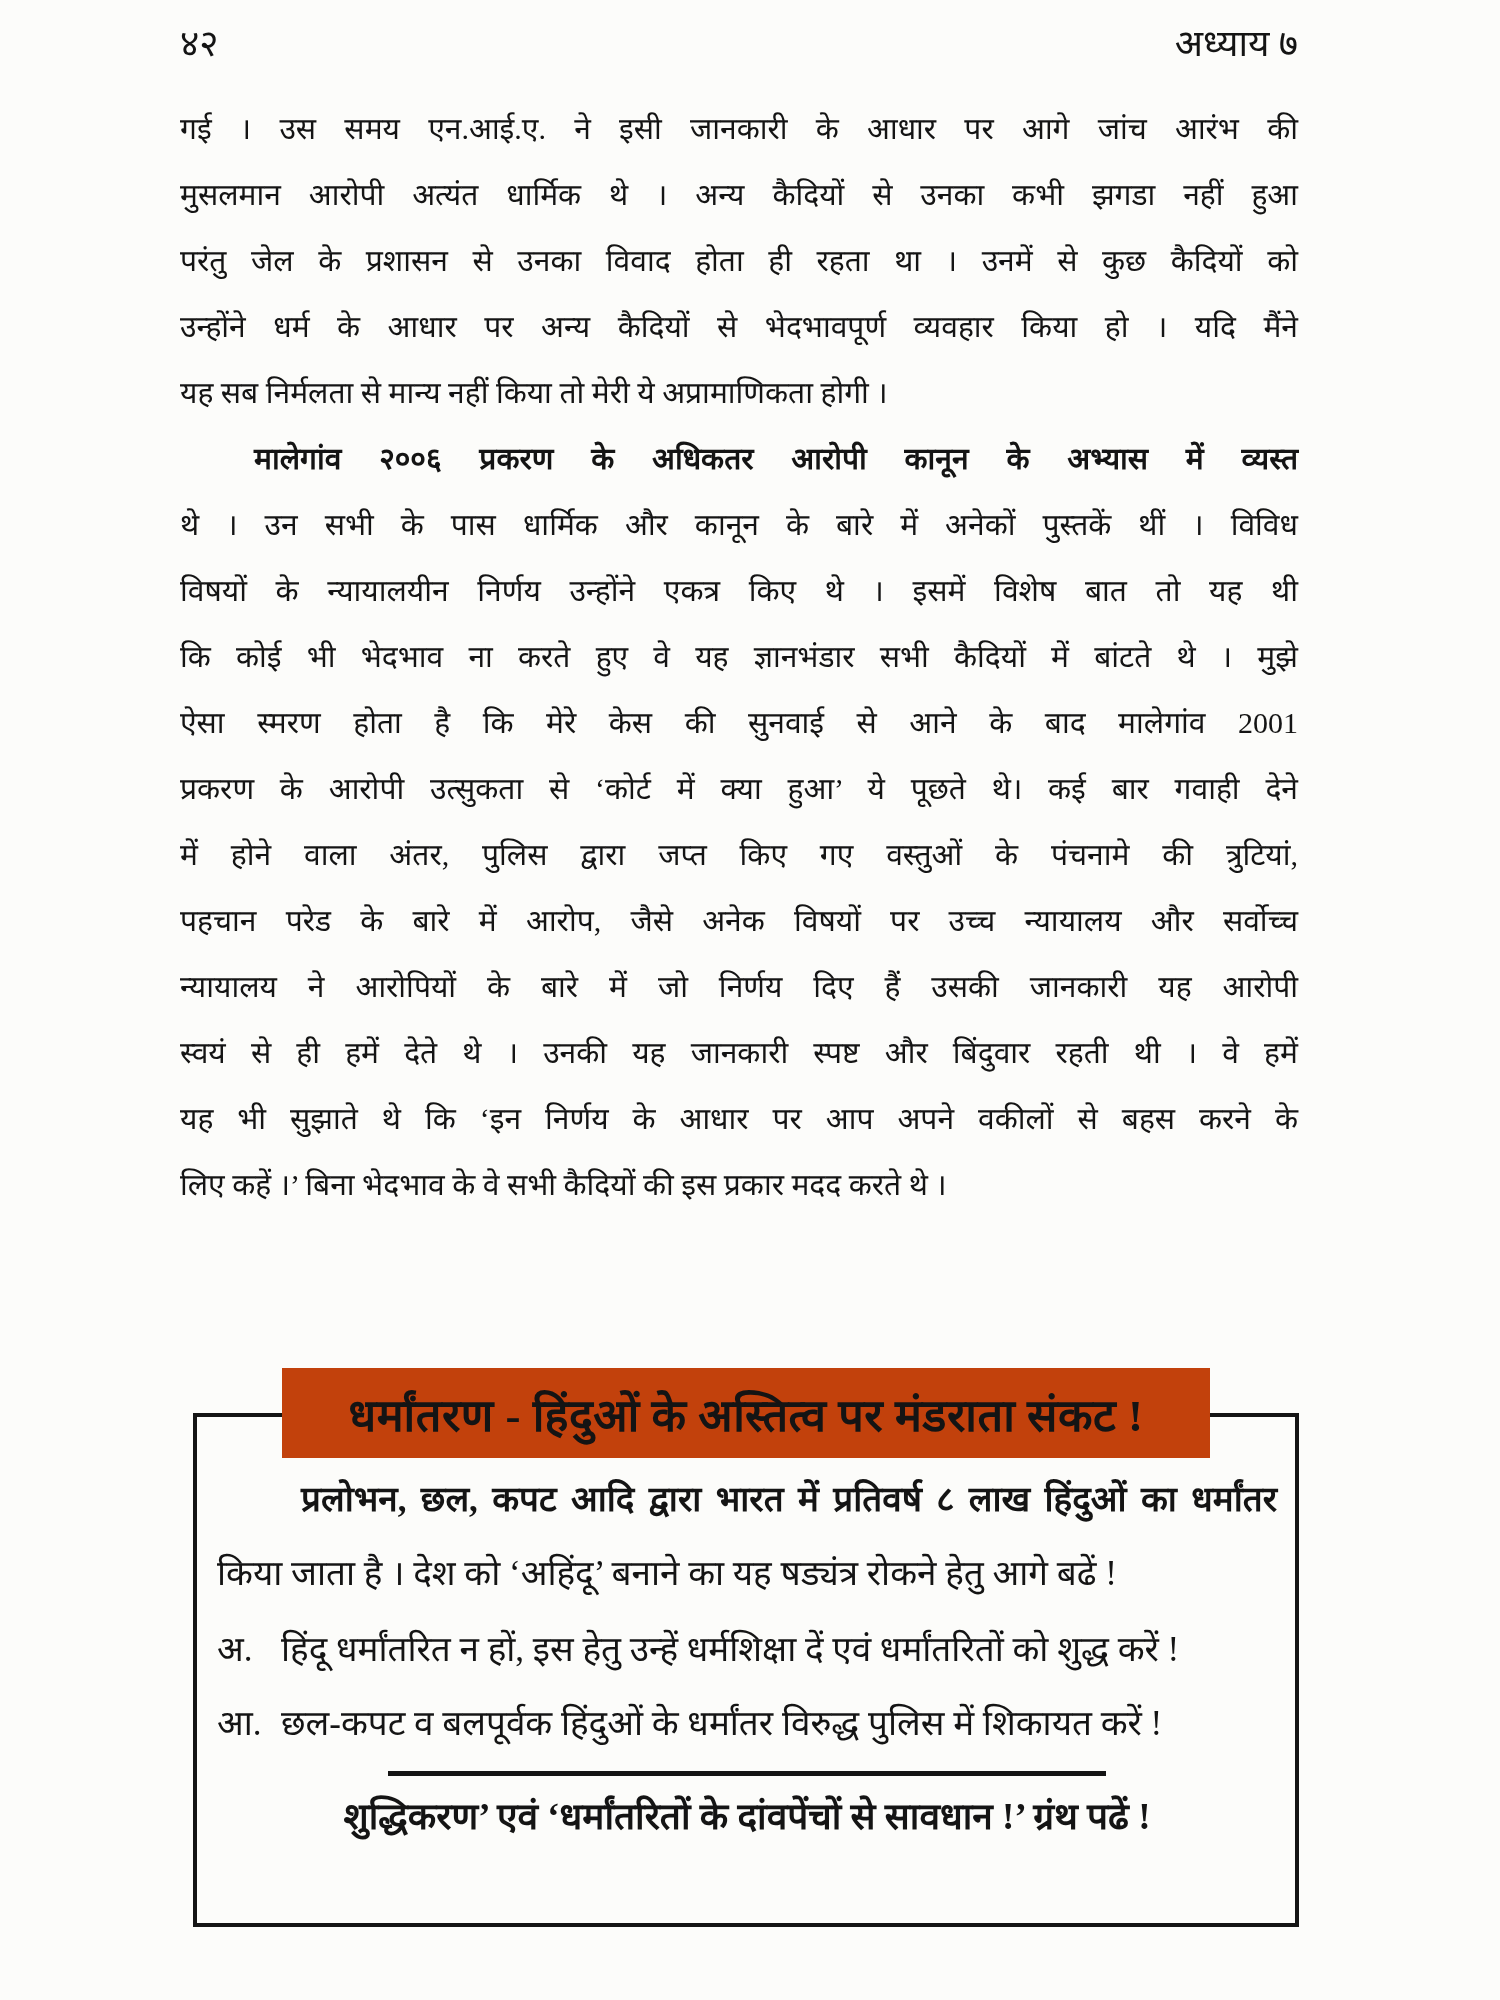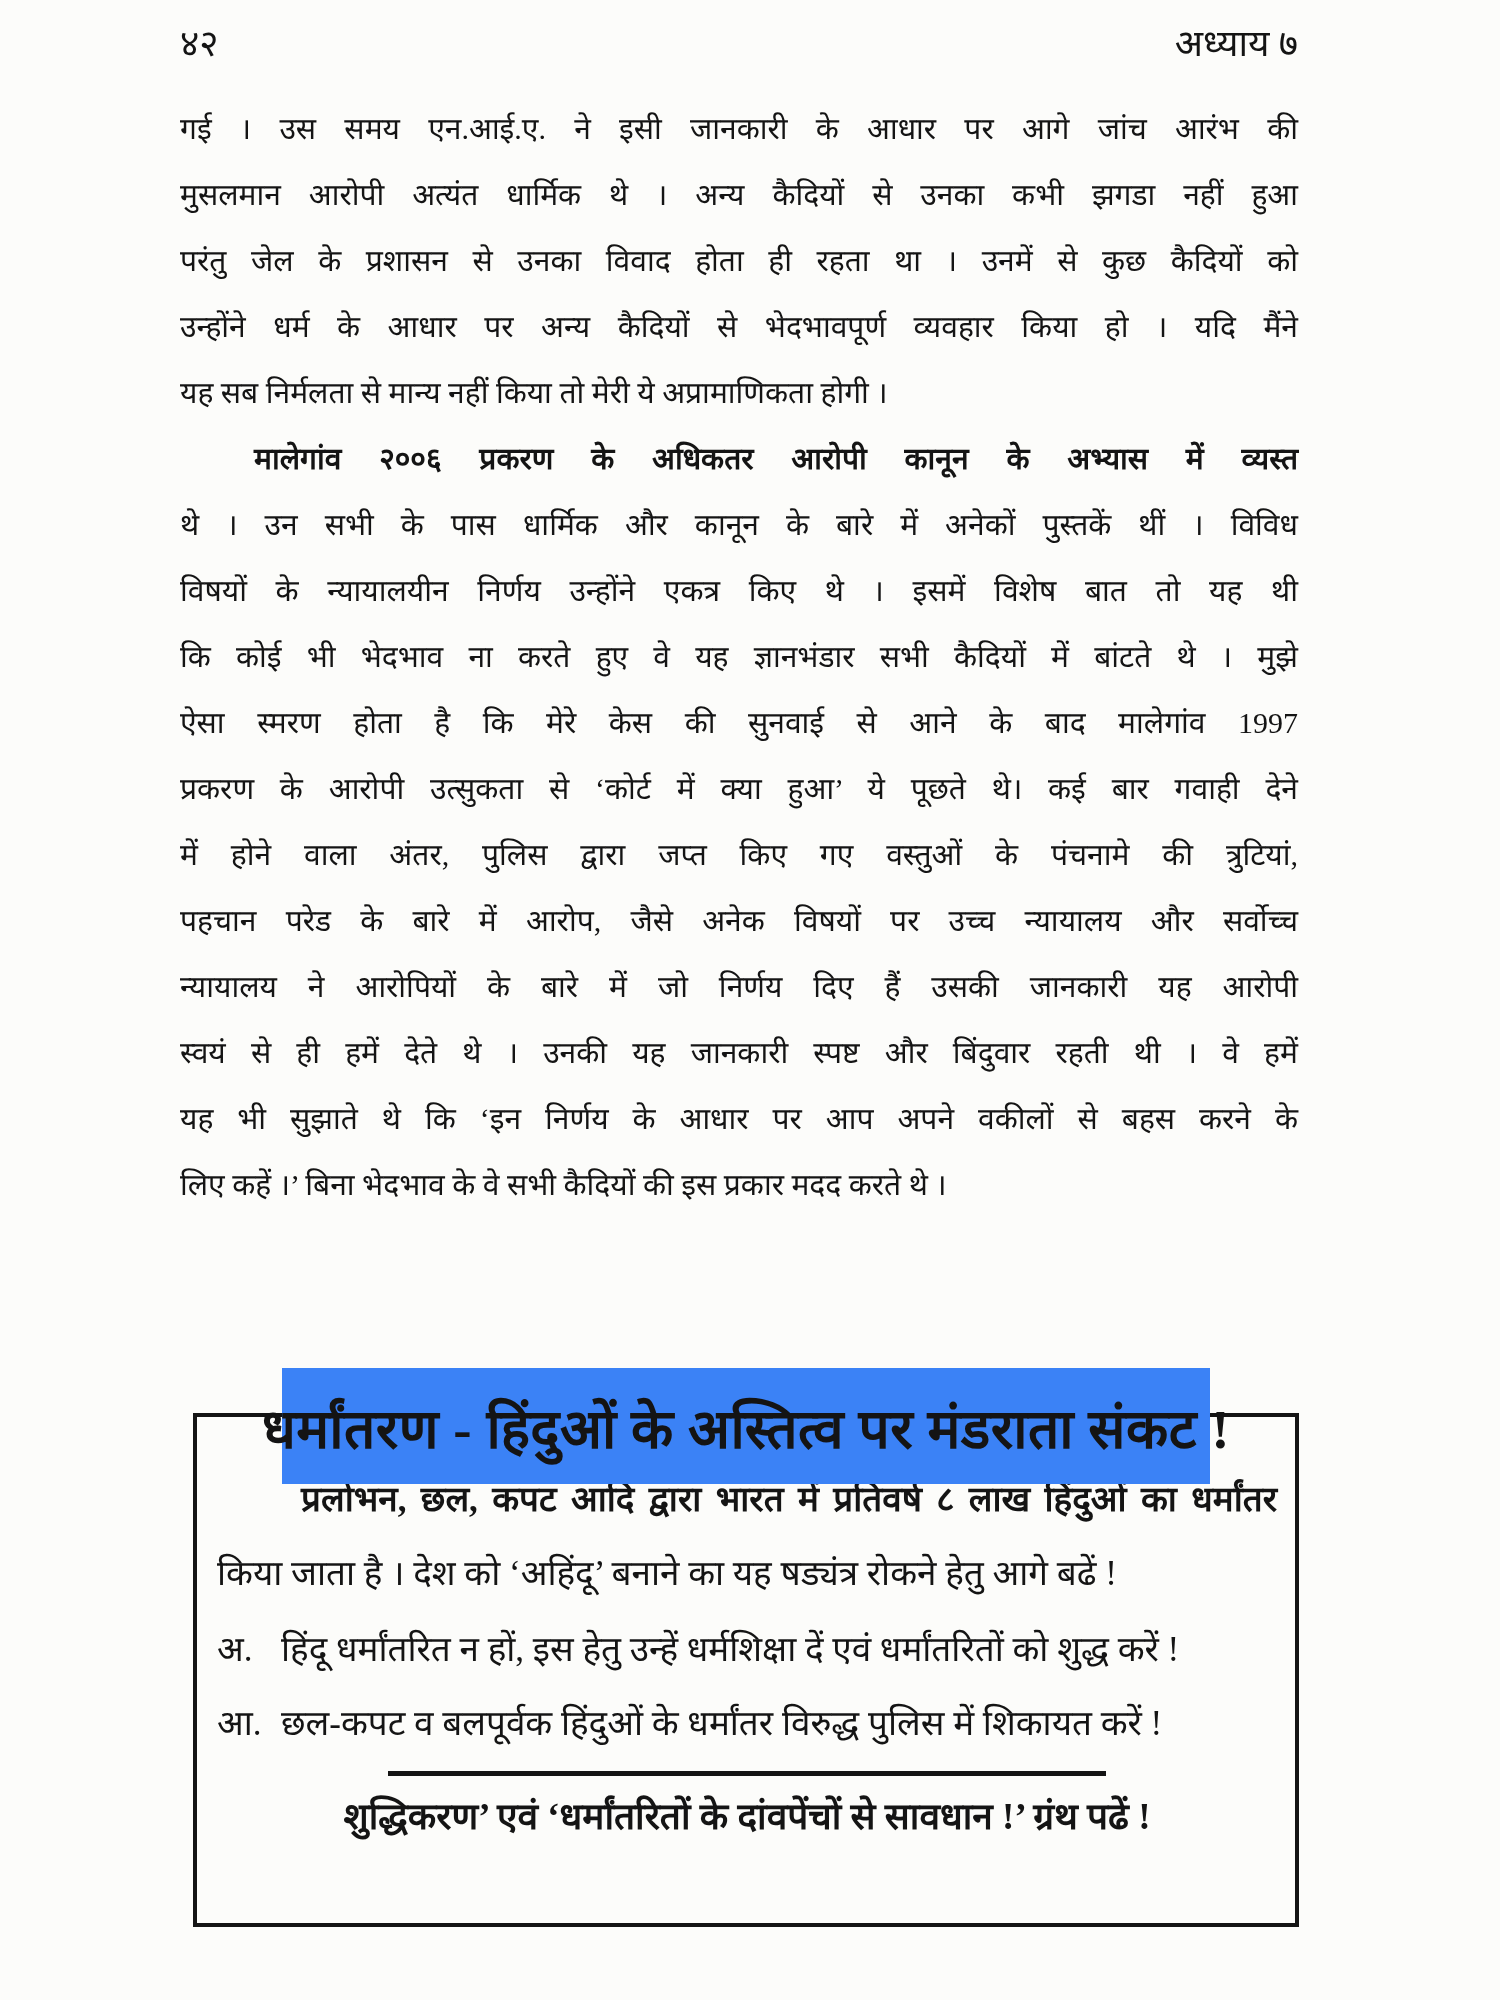--- a/index.html
+++ b/index.html
@@ -54,26 +54,26 @@
     border: 4px solid #141414;
     box-sizing: border-box;
     background: #fcfcfa;
   }
   .box-title {
     position: absolute;
     top: -49px;
     left: 50%;
     transform: translateX(-50%);
     width: 928px;
-    height: 116px;
-    background: #3b82f6;
+    height: 90px;
+    background: #c2410c;
     display: flex;
     align-items: center;
     justify-content: center;
-    font-size: 55px;
+    font-size: 45px;
     font-weight: bold;
     letter-spacing: 0.5px;
     white-space: nowrap;
   }
   .box-body {
     padding: 46px 18px 0 20px;
     font-size: 35px;
   }
   .box-intro .bline { line-height: 74px; }
   .box-intro .bline.indent { text-indent: 84px; }
@@ -122,21 +122,21 @@
       <div class="bline end">यह सब निर्मलता से मान्य नहीं किया तो मेरी ये अप्रामाणिकता होगी ।</div>
 
       <div class="bline indent">मालेगांव २००६ प्रकरण के अधिकतर आरोपी कानून के अभ्यास में व्यस्त</div>
 
       <div class="bline">थे । उन सभी के पास धार्मिक और कानून के बारे में अनेकों पुस्तकें थीं । विविध</div>
 
       <div class="bline">विषयों के न्यायालयीन निर्णय उन्होंने एकत्र किए थे । इसमें विशेष बात तो यह थी</div>
 
       <div class="bline">कि कोई भी भेदभाव ना करते हुए वे यह ज्ञानभंडार सभी कैदियों में बांटते थे । मुझे</div>
 
-      <div class="bline">ऐसा स्मरण होता है कि मेरे केस की सुनवाई से आने के बाद मालेगांव 1997</div>
+      <div class="bline">ऐसा स्मरण होता है कि मेरे केस की सुनवाई से आने के बाद मालेगांव 2001</div>
 
       <div class="bline">प्रकरण के आरोपी उत्सुकता से ‘कोर्ट में क्या हुआ’ ये पूछते थे। कई बार गवाही देने</div>
 
       <div class="bline">में होने वाला अंतर, पुलिस द्वारा जप्त किए गए वस्तुओं के पंचनामे की त्रुटियां,</div>
 
       <div class="bline">पहचान परेड के बारे में आरोप, जैसे अनेक विषयों पर उच्च न्यायालय और सर्वोच्च</div>
 
       <div class="bline">न्यायालय ने आरोपियों के बारे में जो निर्णय दिए हैं उसकी जानकारी यह आरोपी</div>
 
       <div class="bline">स्वयं से ही हमें देते थे । उनकी यह जानकारी स्पष्ट और बिंदुवार रहती थी । वे हमें</div>

